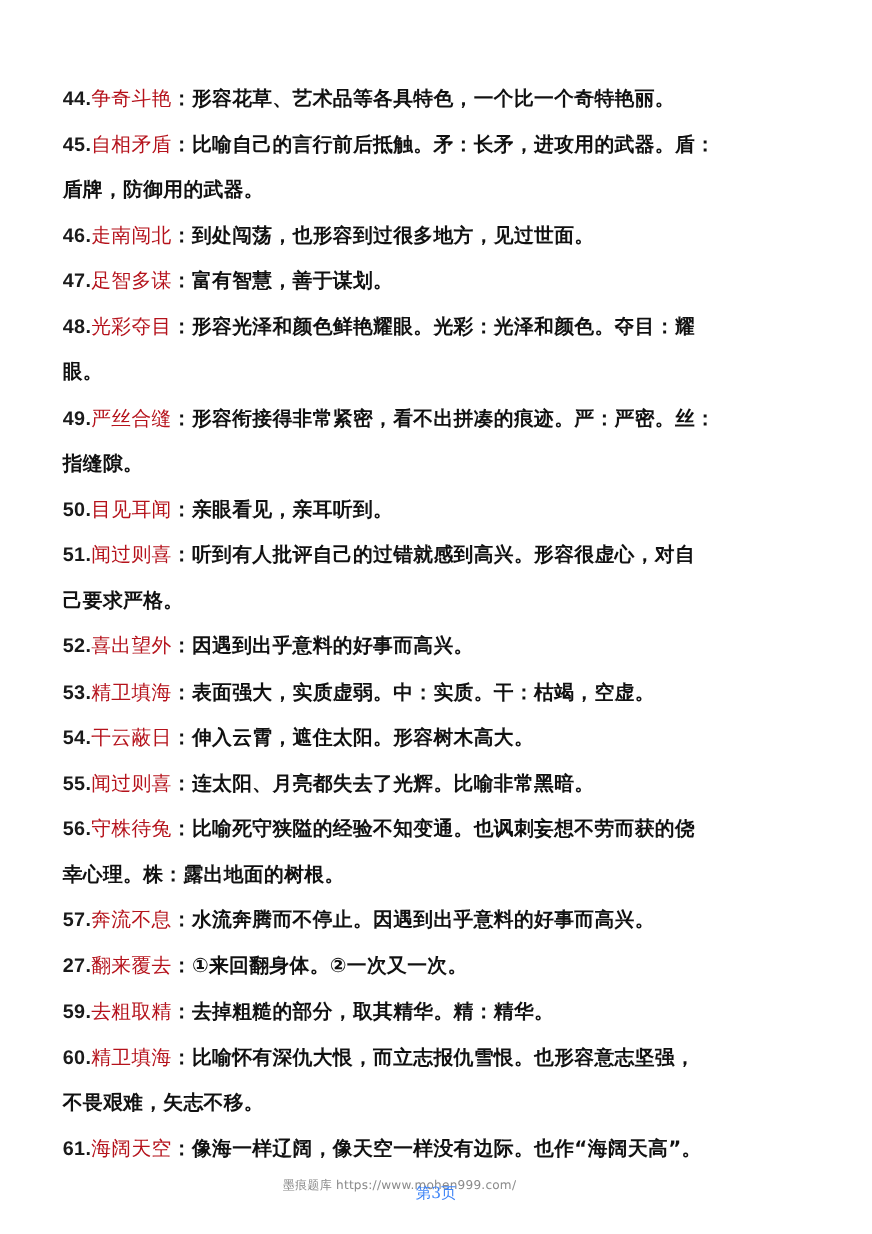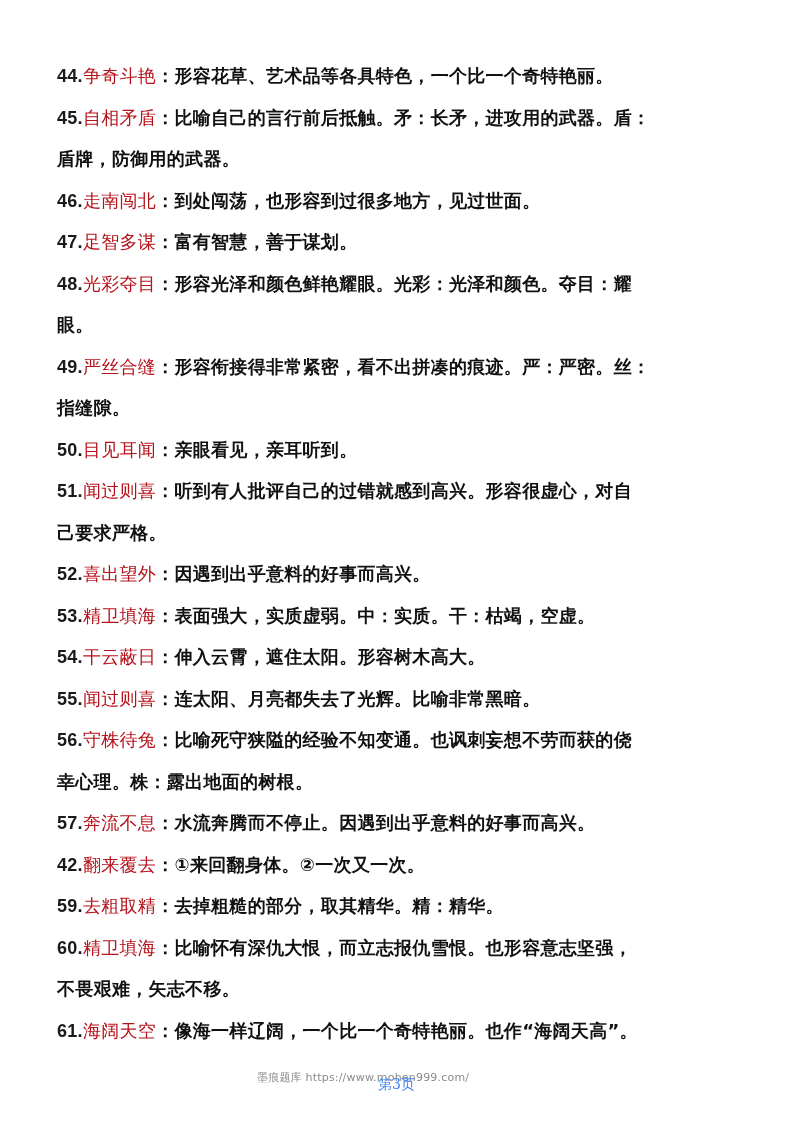--- a/index.html
+++ b/index.html
@@ -10,21 +10,21 @@
   body {
     width: 793px;
     height: 1122px;
     position: relative;
     overflow: hidden;
     font-family: "DejaVu Sans", "Liberation Sans", sans-serif;
   }
   .page {
     position: absolute;
     left: 57px;
-    top: 55px;
+    top: 69px;
     width: 680px;
   }
   .line {
     font-size: 18px;
     line-height: 41.5px;
     height: 41.5px;
     color: #111111;
     font-weight: bold;
     white-space: nowrap;
     letter-spacing: 0.3px;
@@ -75,21 +75,21 @@
     <div class="line"><span class="num">50.</span><span class="idiom">目见耳闻</span><span class="def">：亲眼看见，亲耳听到。</span></div>
     <div class="line"><span class="num">51.</span><span class="idiom">闻过则喜</span><span class="def">：听到有人批评自己的过错就感到高兴。形容很虚心，对自</span></div>
     <div class="line"><span class="def">己要求严格。</span></div>
     <div class="line"><span class="num">52.</span><span class="idiom">喜出望外</span><span class="def">：因遇到出乎意料的好事而高兴。</span></div>
     <div class="line"><span class="num">53.</span><span class="idiom">精卫填海</span><span class="def">：表面强大，实质虚弱。中：实质。干：枯竭，空虚。</span></div>
     <div class="line"><span class="num">54.</span><span class="idiom">干云蔽日</span><span class="def">：伸入云霄，遮住太阳。形容树木高大。</span></div>
     <div class="line"><span class="num">55.</span><span class="idiom">闻过则喜</span><span class="def">：连太阳、月亮都失去了光辉。比喻非常黑暗。</span></div>
     <div class="line"><span class="num">56.</span><span class="idiom">守株待兔</span><span class="def">：比喻死守狭隘的经验不知变通。也讽刺妄想不劳而获的侥</span></div>
     <div class="line"><span class="def">幸心理。株：露出地面的树根。</span></div>
     <div class="line"><span class="num">57.</span><span class="idiom">奔流不息</span><span class="def">：水流奔腾而不停止。因遇到出乎意料的好事而高兴。</span></div>
-    <div class="line"><span class="num">42.</span><span class="idiom">翻来覆去</span><span class="def">：①来回翻身体。②一次又一次。</span></div>
+    <div class="line"><span class="num">27.</span><span class="idiom">翻来覆去</span><span class="def">：①来回翻身体。②一次又一次。</span></div>
     <div class="line"><span class="num">59.</span><span class="idiom">去粗取精</span><span class="def">：去掉粗糙的部分，取其精华。精：精华。</span></div>
     <div class="line"><span class="num">60.</span><span class="idiom">精卫填海</span><span class="def">：比喻怀有深仇大恨，而立志报仇雪恨。也形容意志坚强，</span></div>
     <div class="line"><span class="def">不畏艰难，矢志不移。</span></div>
-    <div class="line"><span class="num">61.</span><span class="idiom">海阔天空</span><span class="def">：像海一样辽阔，一个比一个奇特艳丽。也作“海阔天高”。</span></div>
+    <div class="line"><span class="num">61.</span><span class="idiom">海阔天空</span><span class="def">：像海一样辽阔，像天空一样没有边际。也作“海阔天高”。</span></div>
   </div>
 
 <div class="watermark">墨痕题库 https://www.mohen999.com/</div>
 <div class="pagenum">第3页</div>
 
 </body></html>

